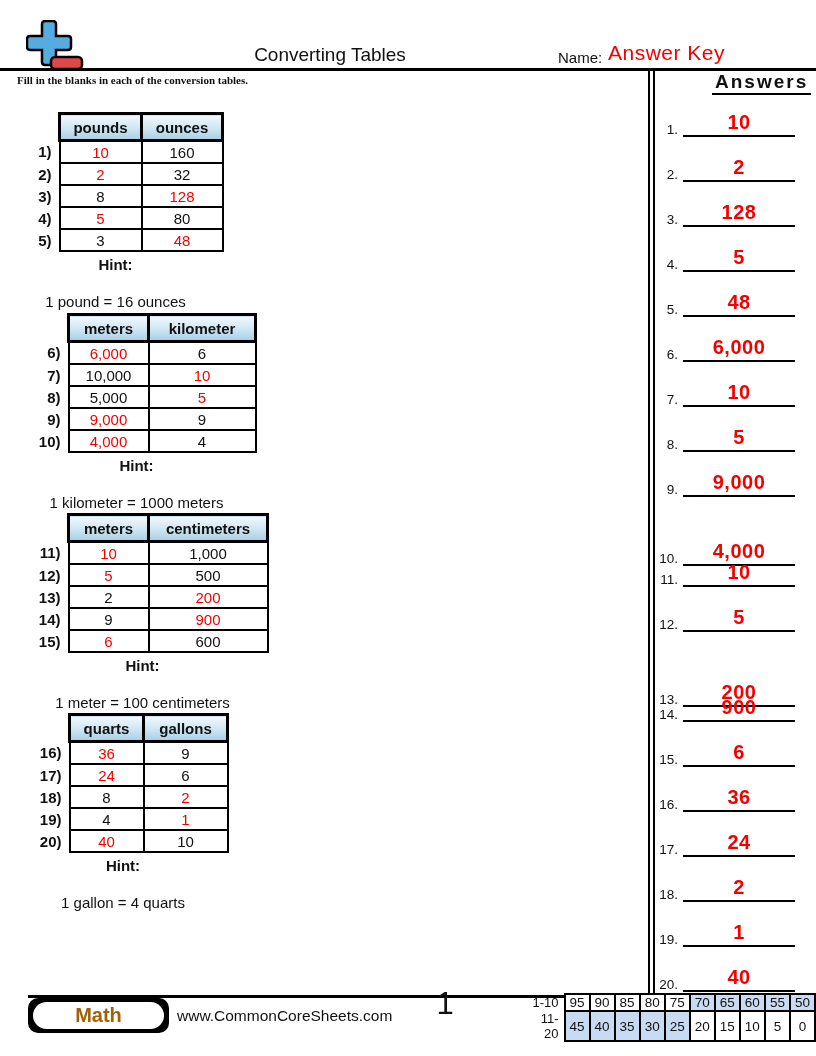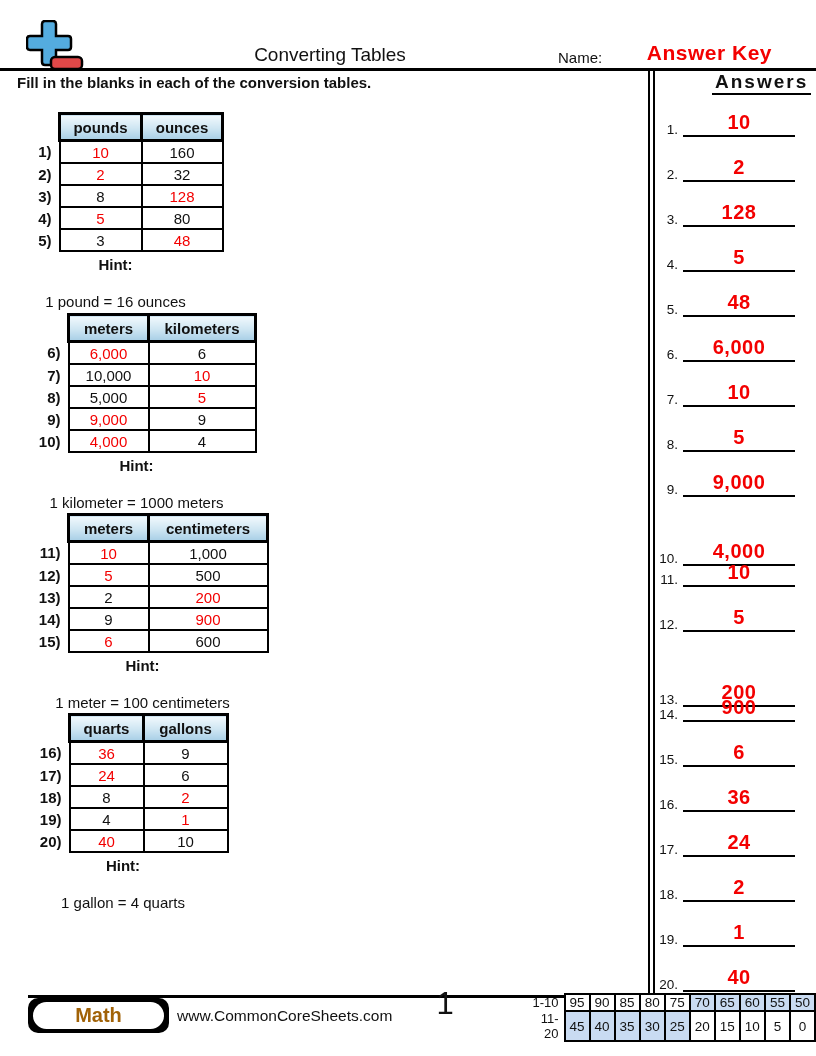--- a/index.html
+++ b/index.html
@@ -3,24 +3,24 @@
 <meta charset="utf-8">
 <style>
   html,body{margin:0;padding:0;background:#e8e8e8;}
   .page{position:relative;width:816px;height:1056px;background:#fff;overflow:hidden;
         font-family:"Liberation Sans",sans-serif;color:#111;margin:0 auto;}
 
   
   .logo-svg{position:absolute;left:26px;top:20px;width:58px;height:52px;}
   .title{position:absolute;top:44px;left:180px;width:300px;text-align:center;font-size:19px;}
   .name-label{position:absolute;top:49px;left:558px;font-size:15px;}
-  .name-value{position:absolute;top:41px;left:608px;width:164px;text-align:right;
-              font-size:21px;font-weight:bold;color:#f30000;letter-spacing:.5px;}
+  .name-value{position:absolute;top:41px;left:608px;width:164px;text-align:left;
+              font-size:21px;font-weight:normal;color:#f30000;letter-spacing:.5px;}
   .header-rule{position:absolute;top:68px;left:0;width:816px;height:3px;background:#000;}
-  .instruction{position:absolute;top:74px;left:17px;font-size:15px;font-weight:bold;}
+  .instruction{position:absolute;top:74px;left:17px;font-size:11px;font-weight:bold;font-family:Liberation Serif, serif;}
 
   
   .divider{position:absolute;left:648px;top:71px;height:924px;width:3px;
            border-left:2px solid #000;border-right:2px solid #000;}
   .answers-heading{position:absolute;top:71px;left:668px;width:140px;text-align:center;
                    font-size:19px;font-weight:bold;letter-spacing:2px;}
   .answers-heading span{border-bottom:2.5px solid #000;padding:12px 3px 1px;margin-left:44px;}
   .answer-row{position:absolute;left:652px;height:30px;display:flex;align-items:flex-end;}
   .a-num{width:26px;text-align:right;font-size:13.5px;margin-right:5px;}
   .a-line{width:112px;border-bottom:2px solid #000;text-align:center;}
@@ -199,21 +199,21 @@
         </table>
         <div class="hint-label">Hint:</div>
         <div class="hint-text">1 pound = 16 ounces</div>
       </div>
       <div class="table-block t2">
         <table class="conv-table">
           <tbody>
             <tr>
               <th class="corner"></th>
               <th class="colhead c1">meters</th>
-              <th class="colhead c2">kilometers</th>
+              <th class="colhead c2">kilometer</th>
             </tr>
             <tr>
               <td class="rownum">6)</td>
               <td class="val c1 red">6,000</td>
               <td class="val c2">6</td>
             </tr>
             <tr>
               <td class="rownum">7)</td>
               <td class="val c1">10,000</td>
               <td class="val c2 red">10</td>

